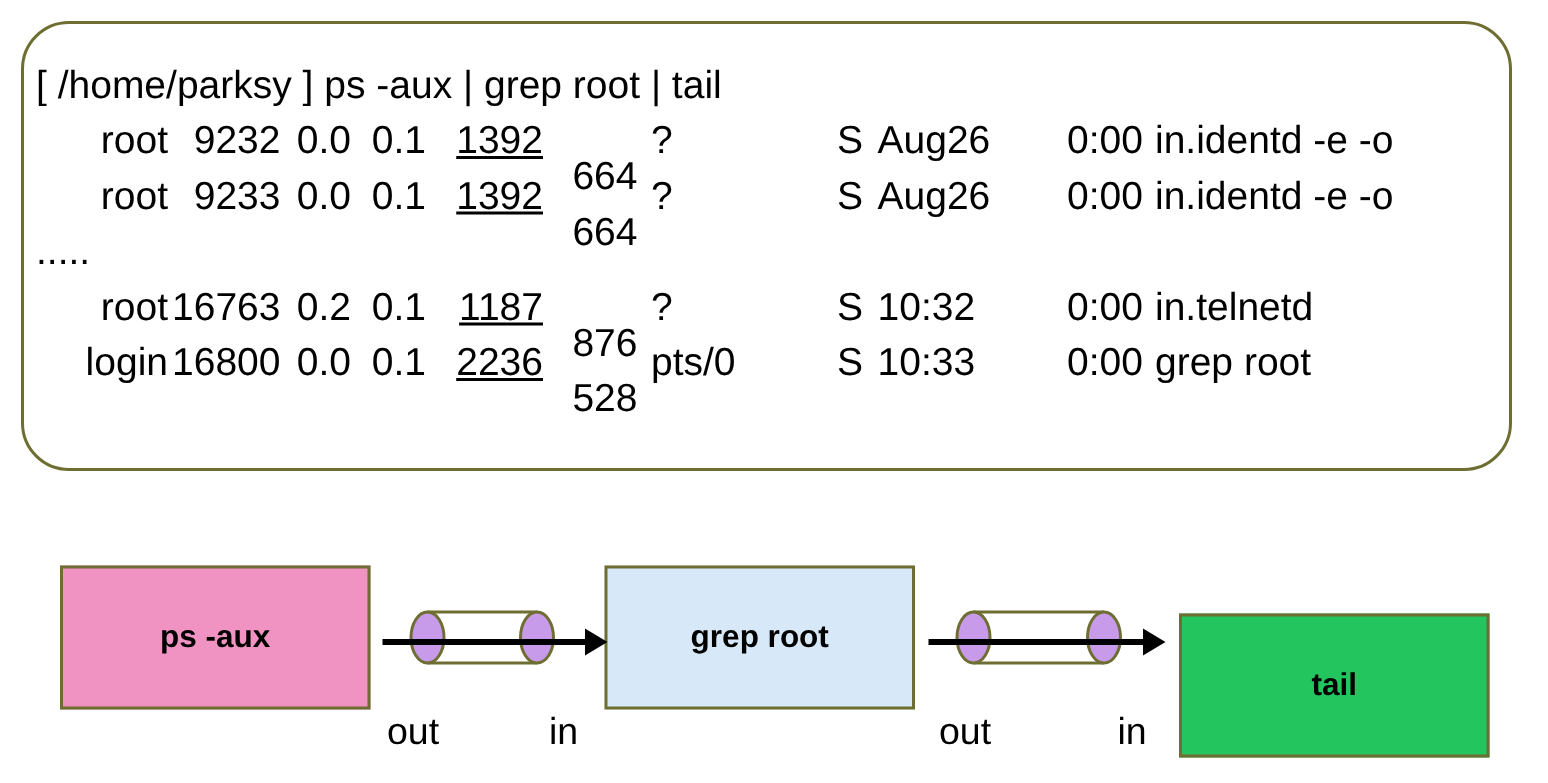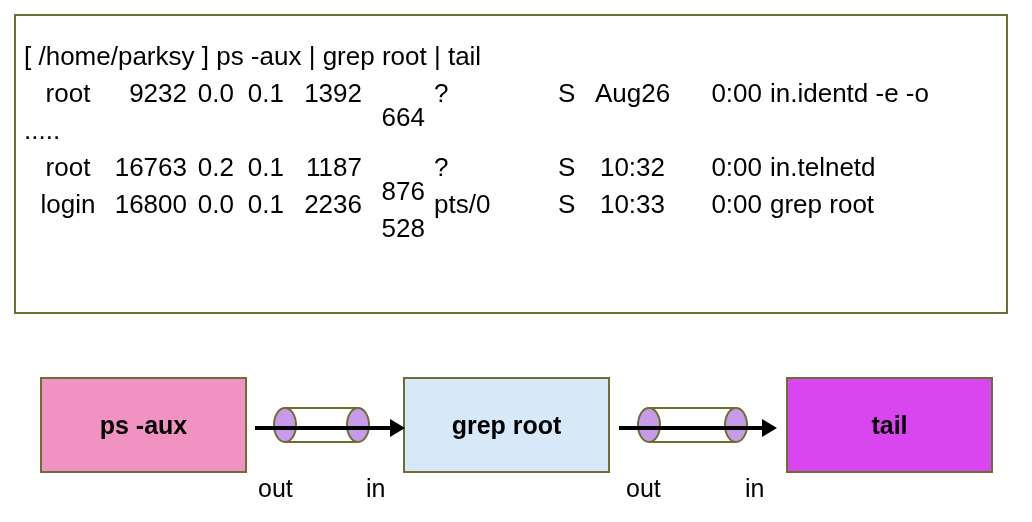--- a/index.html
+++ b/index.html
@@ -24,45 +24,45 @@
     border: 2px solid #6e6e32;
     background: #ffffff;
     padding: 22px 6px 0 8px;
     font-size: 26px;
     line-height: 37px;
     white-space: nowrap;
     overflow: hidden;
   }
   .term-line { height: 37px; }
   .term-line span { display: inline-block; box-sizing: border-box; vertical-align: top; }
-  .c-user    { width: 88px;  text-align: center; }
+  .c-user    { width: 88px;  text-align: right; }
   .c-pid     { width: 75px;  text-align: right; }
   .c-cpu     { width: 47px;  text-align: right; }
   .c-mem     { width: 50px;  text-align: right; }
-  .c-vsz     { width: 78px;  text-align: right; }
+  .c-vsz     { width: 78px;  text-align: right; text-decoration: underline; }
   .c-rss     { width: 63px;  text-align: right; margin-top: 24px; }
   .c-tty     { width: 125px; text-align: left; padding-left: 9px; }
   .c-stat    { width: 35px;  text-align: left; padding-left: 8px; }
-  .c-start   { width: 95px;  text-align: center; }
+  .c-start   { width: 95px;  }
   .c-time    { width: 82px;  text-align: right; }
   .c-command { padding-left: 8px; text-align: left; }
 
   
   .proc-box {
     position: absolute;
     top: 377px;
     width: 207px;
     height: 96px;
     box-sizing: border-box;
     border: 2px solid #6e6e32;
     display: flex;
     align-items: center;
     justify-content: center;
     font-weight: bold;
-    font-size: 25px;
+    font-size: 21px;
   }
   .box-ps   { left: 40px; }
   .box-grep { left: 403px; }
   .box-tail { left: 786px; }
 
   .pipe-svg { position: absolute; top: 401px; height: 48px; }
   .pipe-1 { left: 247px; width: 160px; }
   .pipe-2 { left: 610px; width: 170px; }
 
   .pipe-label {
@@ -75,39 +75,40 @@
   .lbl-out-1 { left: 258px; }
   .lbl-in-1  { left: 366px; }
   .lbl-out-2 { left: 626px; }
   .lbl-in-2  { left: 745px; }
 </style>
 </head>
 <body>
 
 <div class="stage">
 
-  <div class="terminal" style="border-color: rgb(110, 110, 50);">
+  <div class="terminal" style="border-color: rgb(110, 110, 50); border-radius: 32px;">
     <div>
         <div class="term-line">[ /home/parksy ] ps -aux | grep root | tail</div>
         <div class="term-line"><span class="c-user">root</span><span class="c-pid">9232</span><span class="c-cpu">0.0</span><span class="c-mem">0.1</span><span class="c-vsz">1392</span><span class="c-rss">664</span><span class="c-tty">?</span><span class="c-stat">S</span><span class="c-start">Aug26</span><span class="c-time">0:00</span><span class="c-command">in.identd -e -o</span></div>
+        <div class="term-line"><span class="c-user">root</span><span class="c-pid">9233</span><span class="c-cpu">0.0</span><span class="c-mem">0.1</span><span class="c-vsz">1392</span><span class="c-rss">664</span><span class="c-tty">?</span><span class="c-stat">S</span><span class="c-start">Aug26</span><span class="c-time">0:00</span><span class="c-command">in.identd -e -o</span></div>
         <div class="term-line">.....</div>
         <div class="term-line"><span class="c-user">root</span><span class="c-pid">16763</span><span class="c-cpu">0.2</span><span class="c-mem">0.1</span><span class="c-vsz">1187</span><span class="c-rss">876</span><span class="c-tty">?</span><span class="c-stat">S</span><span class="c-start">10:32</span><span class="c-time">0:00</span><span class="c-command">in.telnetd</span></div>
         <div class="term-line"><span class="c-user">login</span><span class="c-pid">16800</span><span class="c-cpu">0.0</span><span class="c-mem">0.1</span><span class="c-vsz">2236</span><span class="c-rss">528</span><span class="c-tty">pts/0</span><span class="c-stat">S</span><span class="c-start">10:33</span><span class="c-time">0:00</span><span class="c-command">grep root</span></div>
       </div>
   </div>
 
   <div class="proc-box box-ps" style="background-color: rgb(240, 146, 194); border-color: rgb(110, 110, 50);">
     <span>ps -aux</span>
   </div>
 
   <div class="proc-box box-grep" style="background-color: rgb(215, 233, 248); border-color: rgb(110, 110, 50);">
     <span>grep root</span>
   </div>
 
-  <div class="proc-box box-tail" style="background-color: #d946ef; border-color: rgb(110, 110, 50);">
+  <div class="proc-box box-tail" style="background-color: #22c55e; border-color: rgb(110, 110, 50); margin-top: 32px;">
     <span>tail</span>
   </div>
 
   <svg class="pipe-svg pipe-1" viewBox="0 0 160 48">
     <rect x="38" y="7" width="73" height="34" style="fill: rgb(255, 255, 255);"></rect>
     <path d="M38 7 H111 M38 41 H111" fill="none" stroke-width="2" style="stroke: rgb(110, 110, 50);"></path>
     <ellipse cx="111" cy="24" rx="11" ry="17" stroke-width="2" style="fill: rgb(199, 155, 234); stroke: rgb(110, 110, 50);"></ellipse>
     <ellipse cx="38" cy="24" rx="11" ry="17" stroke-width="2" style="fill: rgb(199, 155, 234); stroke: rgb(110, 110, 50);"></ellipse>
     <line x1="8" y1="27" x2="145" y2="27" stroke-width="4" style="stroke: rgb(0, 0, 0);"></line>
     <polygon points="143,18 158,27 143,36" style="fill: rgb(0, 0, 0);"></polygon>

